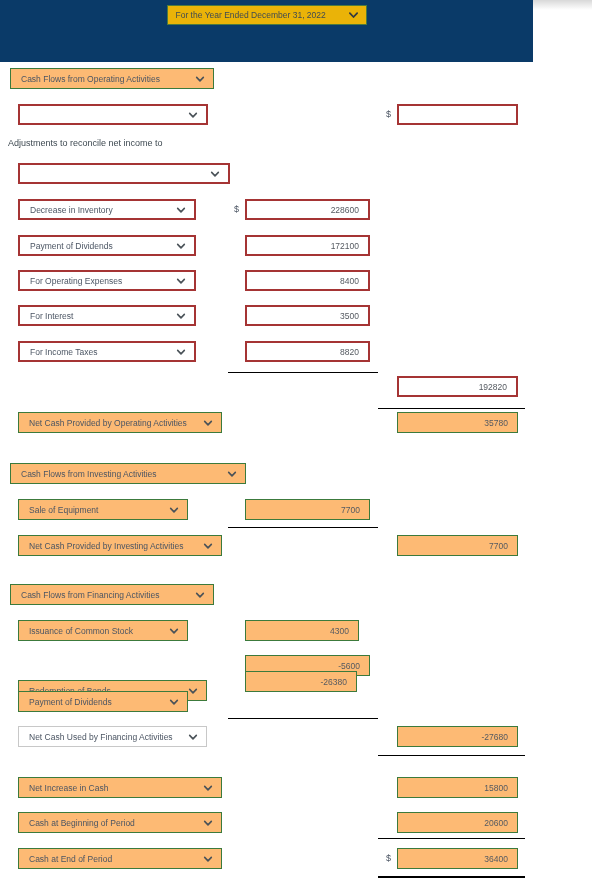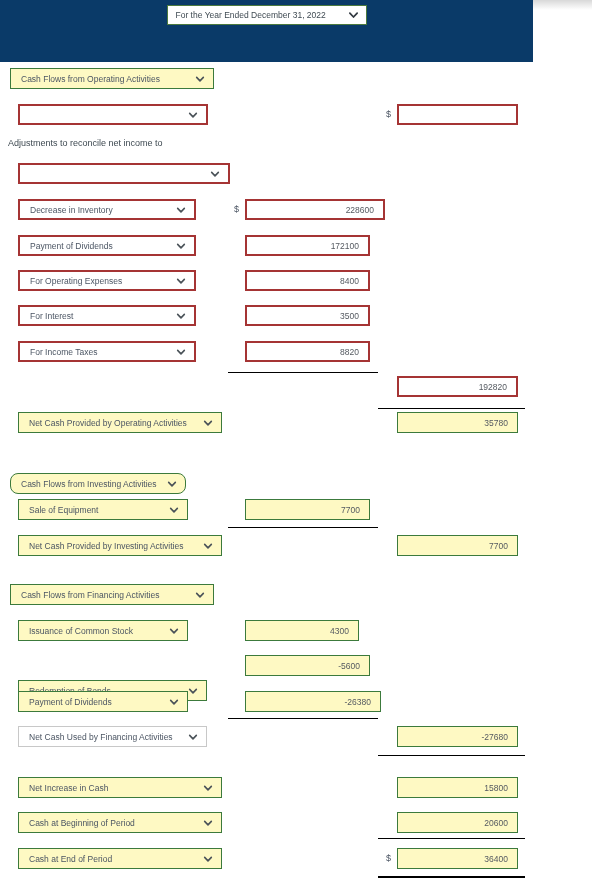--- a/index.html
+++ b/index.html
@@ -41,21 +41,21 @@
     height: 21px;
     font-size: 8.5px;
     color: #4b5563;
     display: flex;
     align-items: center;
     background: #ffffff;
     border: 1px solid #c8c8c8;
     white-space: nowrap;
     overflow: hidden;
   }
-  .ctl.green  { border: 1px solid #3c7a3c; background: #fef9c3; }
+  .ctl.green  { border: 1px solid #3c7a3c; background: #fdba74; }
   .ctl.red    { border: 2px solid #a53434; background: #ffffff; }
   .ctl.plain  { border: 1px solid #c8c8c8; background: #ffffff; }
 
   
   .sel { padding-left: 10px; padding-right: 20px; cursor: pointer; }
   .sel .lbl { flex: 1 1 auto; overflow: hidden; text-overflow: clip; }
   .sel .chev {
     position: absolute; top: 50%; transform: translateY(-50%);
     width: 10px; height: 10px; pointer-events: none;
   }
@@ -67,21 +67,21 @@
     padding-right: 9px;
     font-size: 8.5px;
     color: #555a61;
     cursor: text;
   }
 
   
   .hdr-sel {
     width: 200px; height: 20px;
     border: 1px solid #4c7a3e;
-    background: #ffffff;
+    background: #eab308;
     color: #3f4a52;
     font-size: 8.5px;
     position: relative;
     display: flex; align-items: center;
     padding-left: 8px; padding-right: 22px;
     cursor: pointer;
     white-space: nowrap;
   }
   .hdr-sel .chev { position: absolute; right: 7px; top: 50%; transform: translateY(-50%); width: 11px; height: 11px; }
 
@@ -152,21 +152,21 @@
     </div>
     <div class="ctl sel red" style="position: absolute; left: 18px; top: 199px; width: 178px;">
       <span class="lbl">Decrease in Inventory</span>
       <span class="chev" style="right: 8px;">
         <svg viewBox="0 0 12 12" width="10" height="10">
           <path d="M2 4 L6 8.2 L10 4" fill="none" stroke="#4a5258" stroke-width="1.9" stroke-linecap="round" stroke-linejoin="round"></path>
         </svg>
       </span>
     </div>
     <div class="dollar" style="left: 234px; top: 204px;">$</div>
-    <div class="ctl amt red" style="position: absolute; left: 245px; top: 199px; width: 140px;">228600</div>
+    <div class="ctl amt red" style="position: absolute; left: 245px; top: 199px; width: 125px;">228600</div>
     <div class="ctl sel red" style="position: absolute; left: 18px; top: 235px; width: 178px;">
       <span class="lbl">Payment of Dividends</span>
       <span class="chev" style="right: 8px;">
         <svg viewBox="0 0 12 12" width="10" height="10">
           <path d="M2 4 L6 8.2 L10 4" fill="none" stroke="#4a5258" stroke-width="1.9" stroke-linecap="round" stroke-linejoin="round"></path>
         </svg>
       </span>
     </div>
     <div class="ctl amt red" style="position: absolute; left: 245px; top: 235px; width: 125px;">172100</div>
     <div class="ctl sel red" style="position: absolute; left: 18px; top: 270px; width: 178px;">
@@ -199,21 +199,21 @@
     <div class="ctl amt red" style="position: absolute; left: 397px; top: 376px; width: 121px; padding-left: 17px;">192820</div>
     <div class="ctl sel green" style="position: absolute; left: 18px; top: 412px; width: 204px;">
       <span class="lbl">Net Cash Provided by Operating Activities</span>
       <span class="chev" style="right: 8px;">
         <svg viewBox="0 0 12 12" width="10" height="10">
           <path d="M2 4 L6 8.2 L10 4" fill="none" stroke="#4a5258" stroke-width="1.9" stroke-linecap="round" stroke-linejoin="round"></path>
         </svg>
       </span>
     </div>
     <div class="ctl amt green" style="position: absolute; left: 397px; top: 412px; width: 121px;">35780</div>
-    <div class="ctl sel green" style="position: absolute; left: 10px; top: 473px; width: 176px; border-radius: 8px;">
+    <div class="ctl sel green" style="position: absolute; left: 10px; top: 463px; width: 236px;">
       <span class="lbl">Cash Flows from Investing Activities</span>
       <span class="chev" style="right: 8px;">
         <svg viewBox="0 0 12 12" width="10" height="10">
           <path d="M2 4 L6 8.2 L10 4" fill="none" stroke="#4a5258" stroke-width="1.9" stroke-linecap="round" stroke-linejoin="round"></path>
         </svg>
       </span>
     </div>
     <div class="ctl sel green" style="position: absolute; left: 18px; top: 499px; width: 170px;">
       <span class="lbl">Sale of Equipment</span>
       <span class="chev" style="right: 8px;">
@@ -259,21 +259,21 @@
     </div>
     <div class="ctl amt green" style="position: absolute; left: 245px; top: 655px; width: 125px;">-5600</div>
     <div class="ctl sel green" style="position: absolute; left: 18px; top: 691px; width: 170px;">
       <span class="lbl">Payment of Dividends</span>
       <span class="chev" style="right: 8px;">
         <svg viewBox="0 0 12 12" width="10" height="10">
           <path d="M2 4 L6 8.2 L10 4" fill="none" stroke="#4a5258" stroke-width="1.9" stroke-linecap="round" stroke-linejoin="round"></path>
         </svg>
       </span>
     </div>
-    <div class="ctl amt green" style="position: absolute; left: 245px; top: 691px; width: 136px;">-26380</div>
+    <div class="ctl amt green" style="position: absolute; left: 245px; top: 671px; width: 112px;">-26380</div>
     <div class="ctl sel plain" style="position: absolute; left: 18px; top: 726px; width: 189px;">
       <span class="lbl">Net Cash Used by Financing Activities</span>
       <span class="chev" style="right: 8px;">
         <svg viewBox="0 0 12 12" width="10" height="10">
           <path d="M2 4 L6 8.2 L10 4" fill="none" stroke="#4a5258" stroke-width="1.9" stroke-linecap="round" stroke-linejoin="round"></path>
         </svg>
       </span>
     </div>
     <div class="ctl amt green" style="position: absolute; left: 397px; top: 726px; width: 121px;">-27680</div>
     <div class="ctl sel green" style="position: absolute; left: 18px; top: 777px; width: 204px;">

